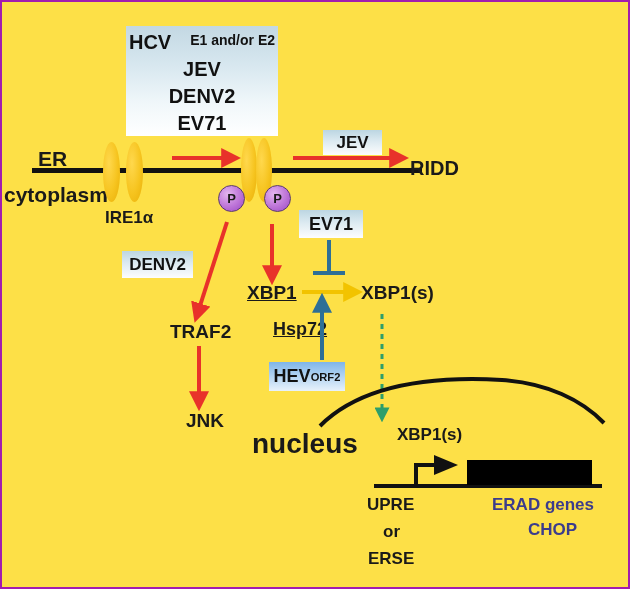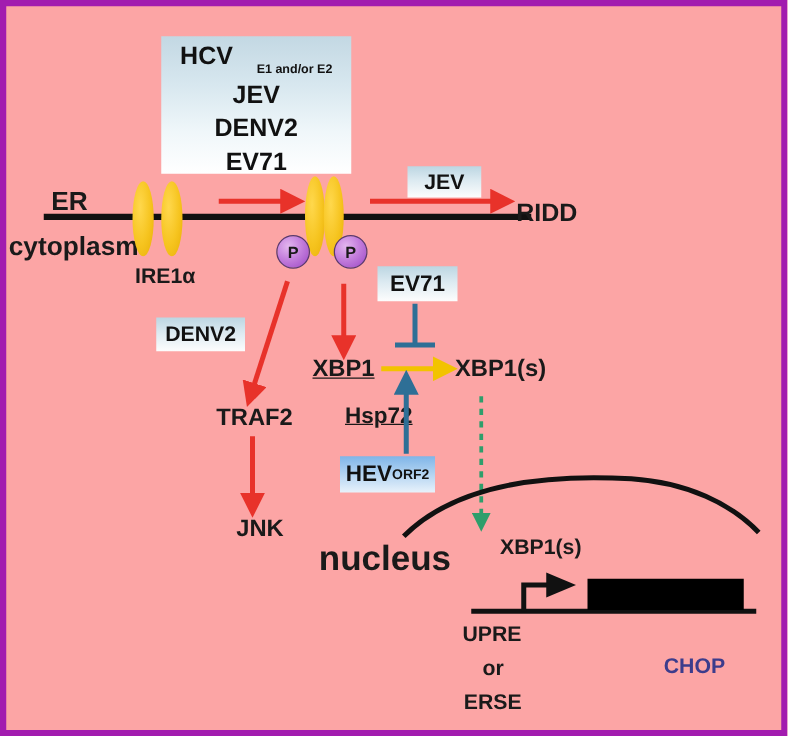--- a/index.html
+++ b/index.html
@@ -4,22 +4,22 @@
 <style>
   html, body {
     margin: 0;
     padding: 0;
     background: #ffffff;
   }
   #canvas {
     position: relative;
     width: 630px;
     height: 589px;
-    background: #fca5a5;
-    border: 5px solid #a21caf;
+    background: #fde047;
+    border: 2px solid #a21caf;
     box-sizing: border-box;
     overflow: hidden;
     font-family: "Liberation Sans", sans-serif;
   }
   .lbl {
     position: absolute;
     color: #1a1a1a;
     font-weight: bold;
     white-space: nowrap;
     line-height: 1;
@@ -57,21 +57,21 @@
     justify-content: flex-start;
     padding-top: 5px;
     box-sizing: border-box;
   }
   #hcv-row {
     display: flex;
     align-items: flex-start;
     gap: 2px;
   }
   #hcv-name { font-size: 20px; font-weight: bold; color: #111; }
-  #hcv-sup  { font-size: 10px; font-weight: bold; color: #111; margin-top: 16px; padding-left: 17px; }
+  #hcv-sup  { font-size: 14px; font-weight: bold; color: #111; margin-top: 1px; padding-left: 17px; }
   .hcv-item { font-size: 20px; font-weight: bold; color: #111; margin-top: 4px; }
 
   
   #membrane {
     position: absolute;
     left: 30px;
     top: 166px;
     width: 390px;
     height: 5px;
     background: #111;
@@ -151,20 +151,21 @@
   <div class="lbl" style="left:168px; top:320px; font-size:19px;">TRAF2</div>
   <div class="lbl" style="left:184px; top:409px; font-size:19px;">JNK</div>
 
   <div class="lbl" style="left:250px; top:428px; font-size:28px;">nucleus</div>
   <div class="lbl" style="left:395px; top:424px; font-size:17px;">XBP1(s)</div>
 
   <div class="lbl" style="left:365px; top:494px; font-size:17px;">UPRE</div>
   <div class="lbl" style="left:381px; top:521px; font-size:17px;">or</div>
   <div class="lbl" style="left:366px; top:548px; font-size:17px;">ERSE</div>
 
+  <div class="lbl blue-txt" style="left:490px; top:494px; font-size:17px;">ERAD genes</div>
   <div class="lbl blue-txt" style="left:490px; top:519px; font-size:17px;margin-left:36px;">CHOP</div>
 
   <svg class="ov" viewBox="0 0 630 589">
     <defs>
       <marker id="redhead" markerWidth="5" markerHeight="5" refX="2.2" refY="2.5" orient="auto" markerUnits="strokeWidth">
         <path d="M0,0 L5,2.5 L0,5 z" fill="#e8322a"></path>
       </marker>
       <marker id="yellowhead" markerWidth="5" markerHeight="5" refX="2.2" refY="2.5" orient="auto" markerUnits="strokeWidth">
         <path d="M0,0 L5,2.5 L0,5 z" fill="#f2c300"></path>
       </marker>

